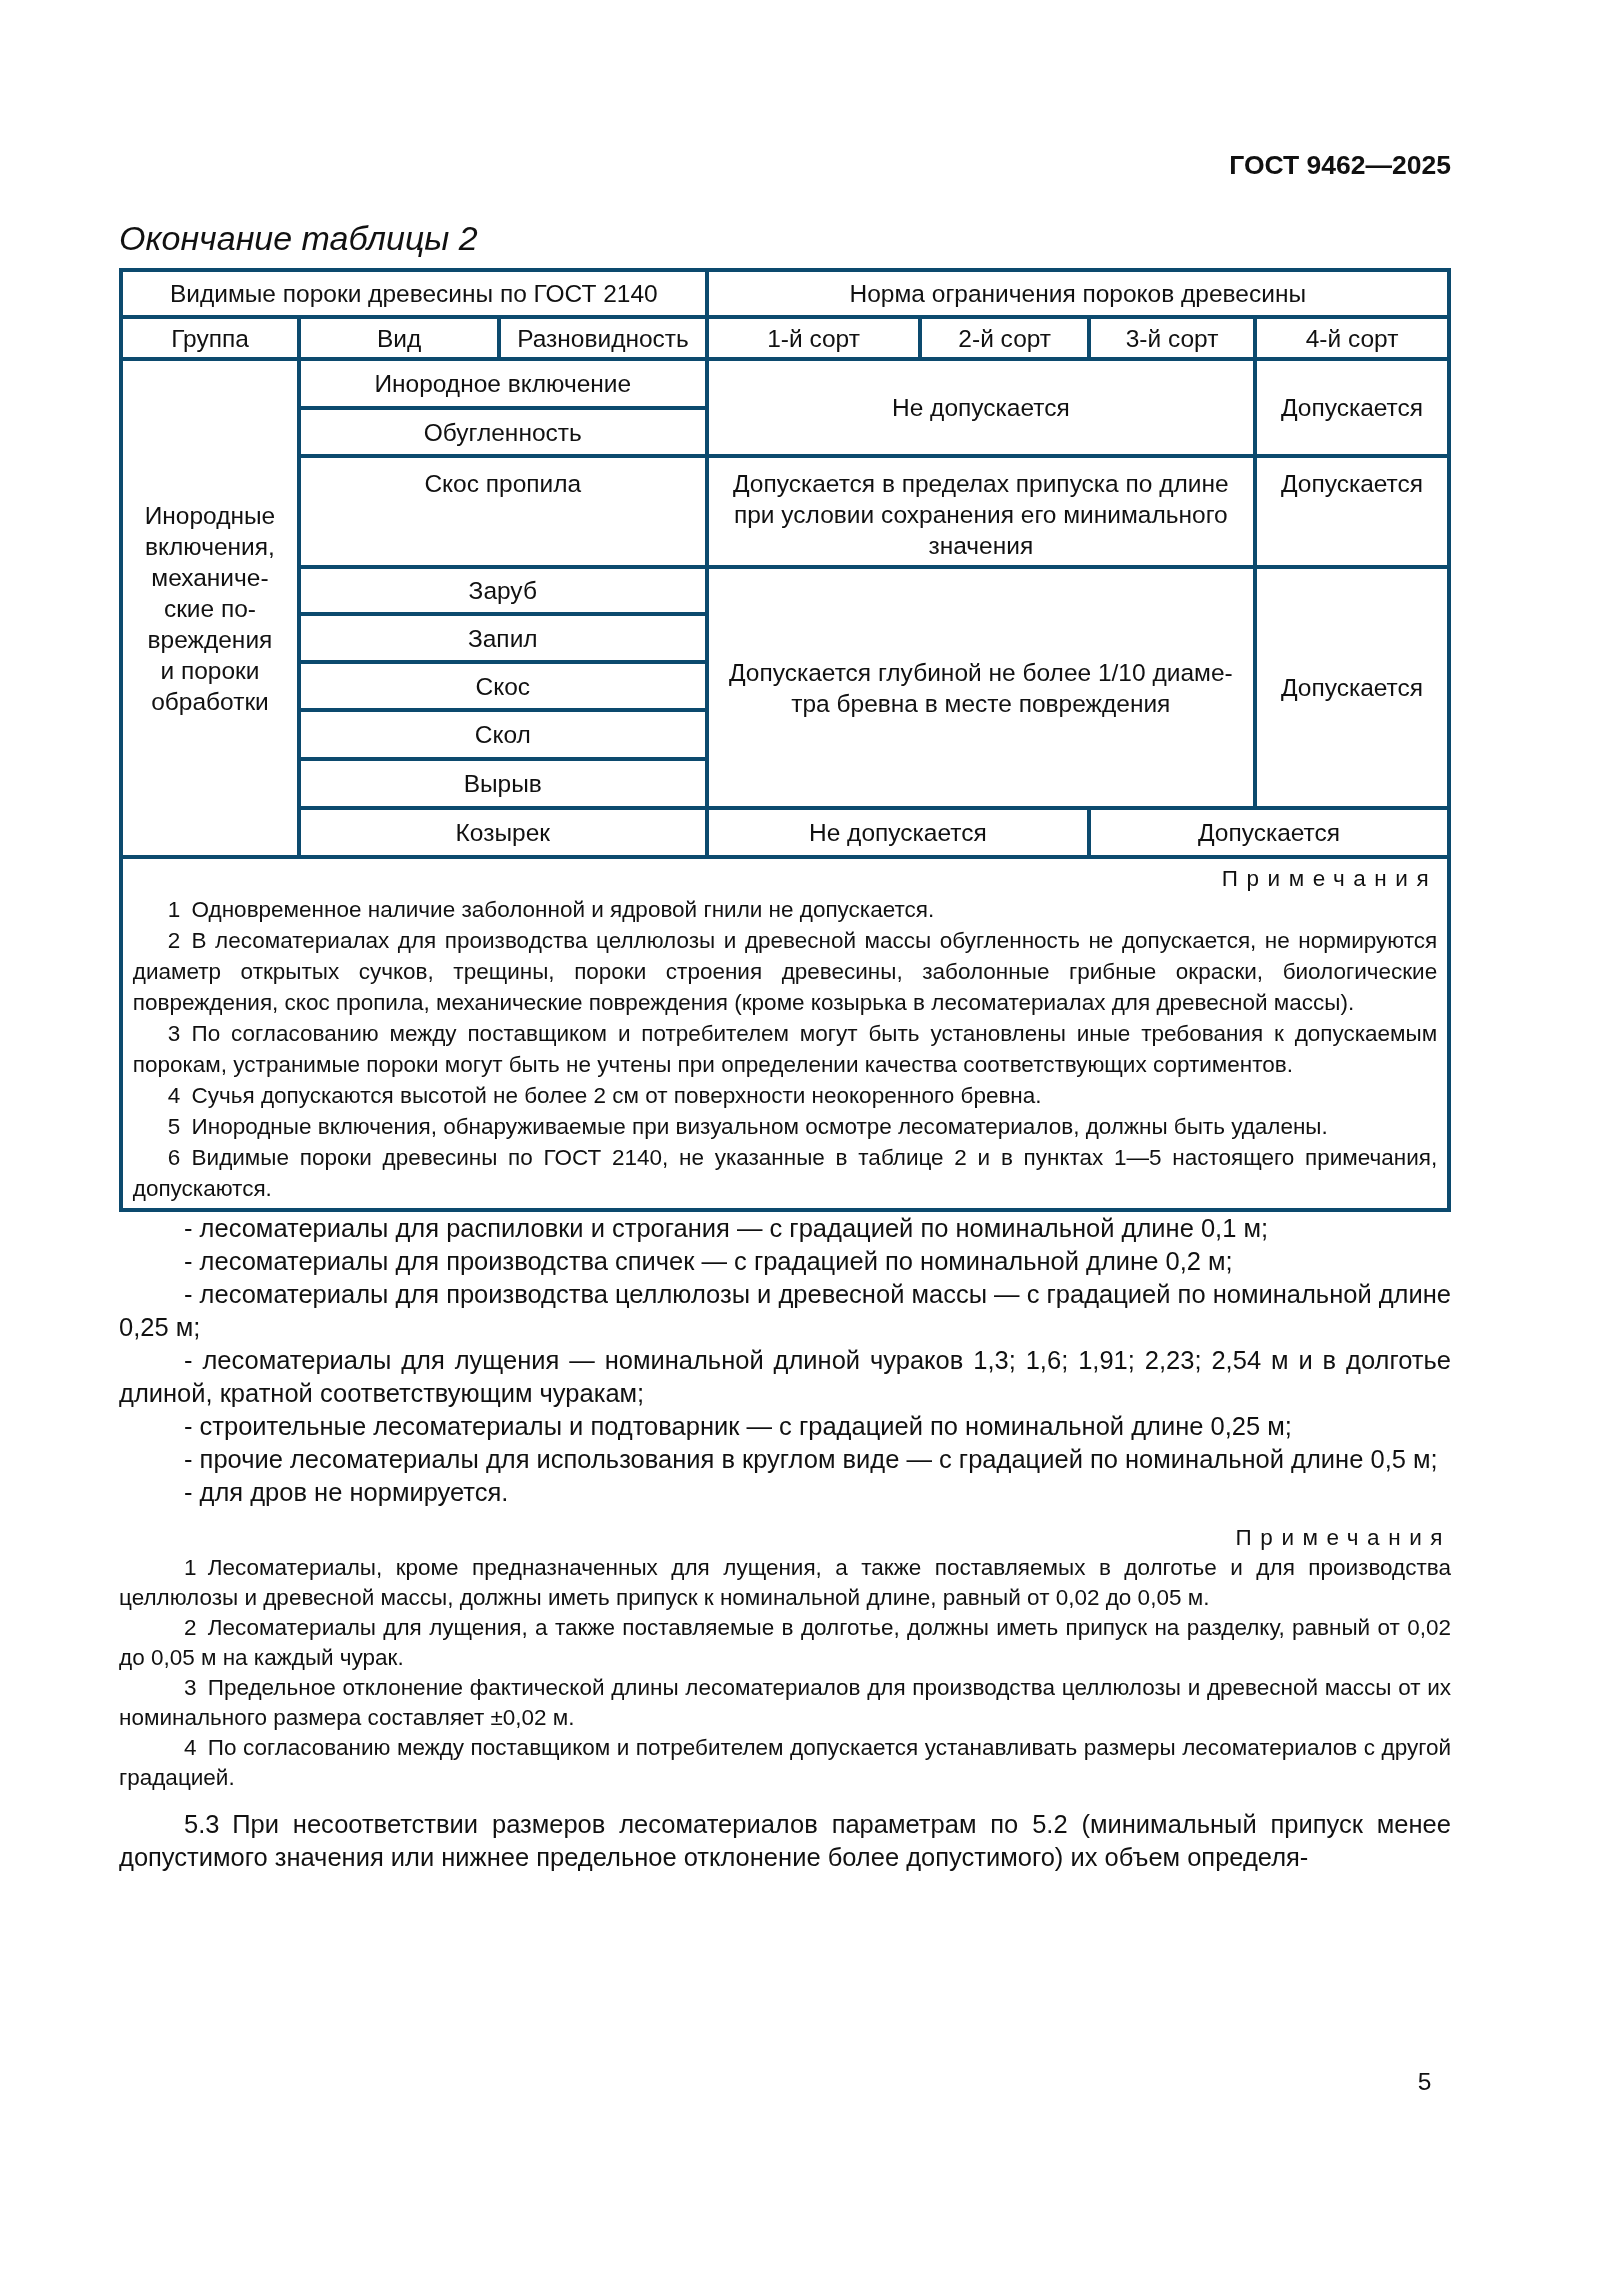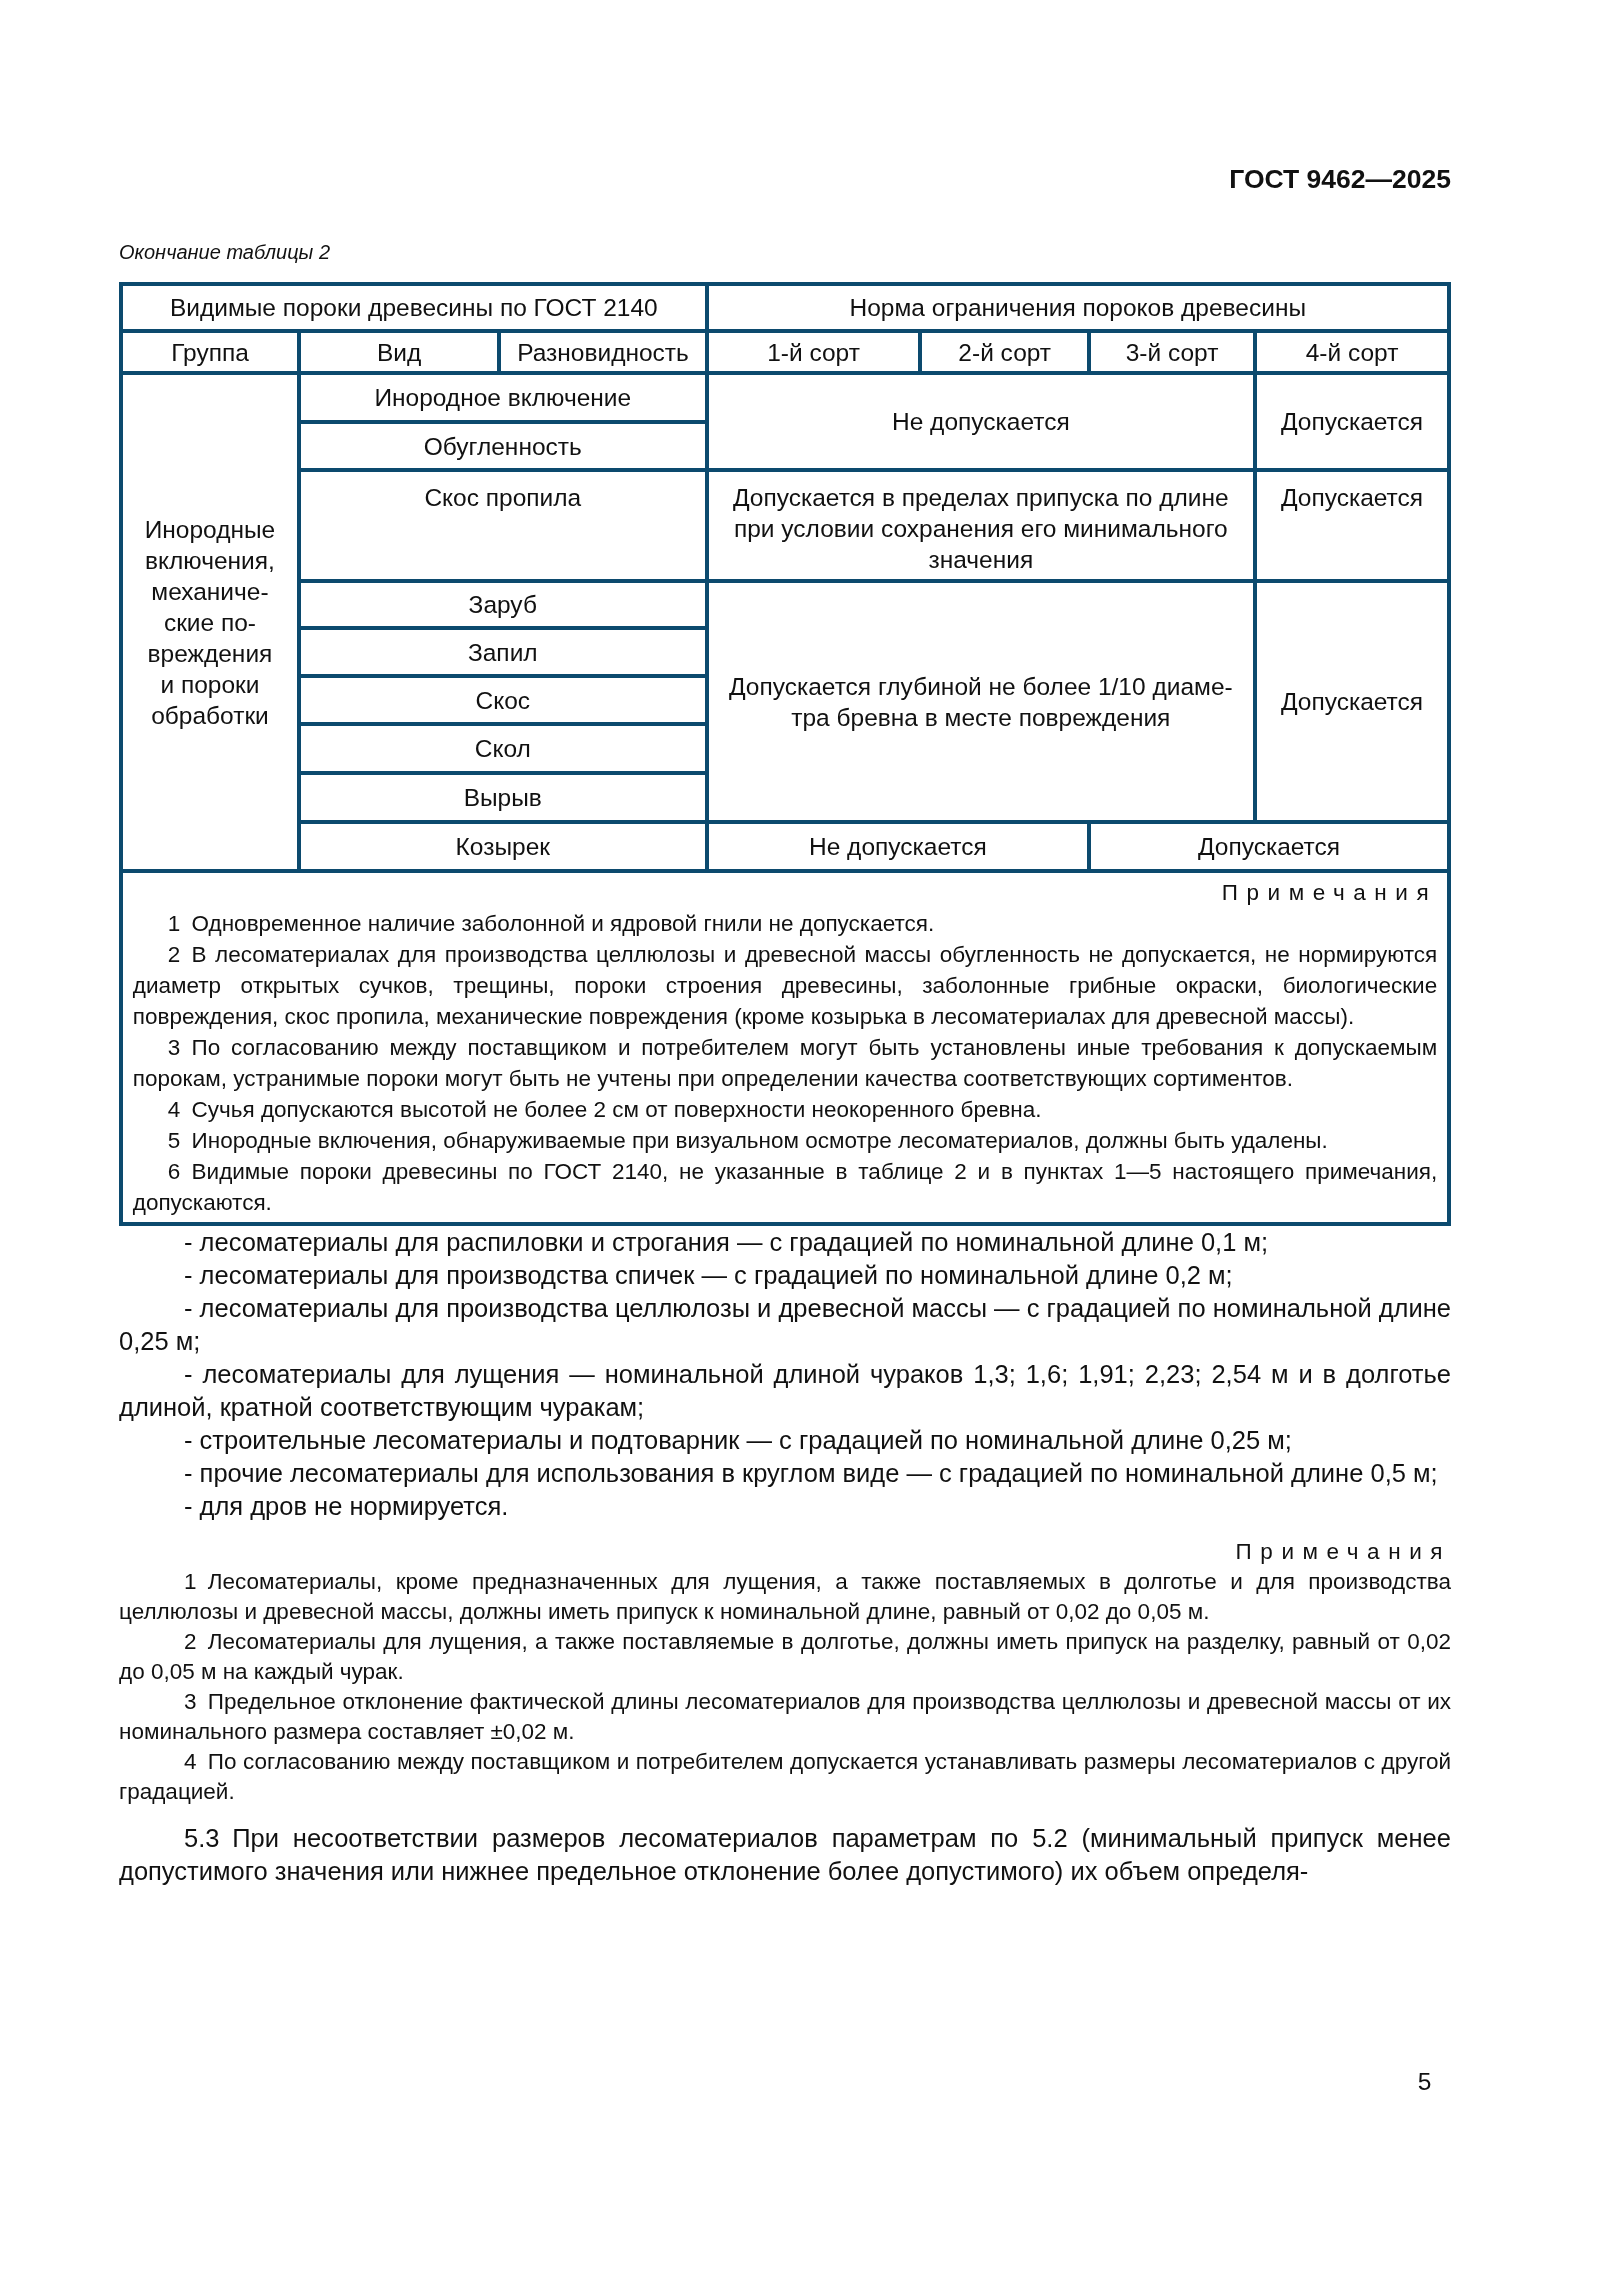--- a/index.html
+++ b/index.html
@@ -7,34 +7,34 @@
     position:relative;
     width:1621px; height:2293px;
     background:#ffffff;
     font-family:"Liberation Sans", sans-serif;
     color:#111;
     overflow:hidden;
     margin:0 auto;
   }
   .content {
     position:absolute;
-    left:119px; top:16px;
+    left:119px; top:2px;
     width:1332px;
   }
   .doc-number {
     margin-top:149px;
     text-align:right;
     font-weight:bold;
     font-size:26.5px;
     line-height:29px;
   }
   .table-caption {
     margin-top:43px;
     font-style:italic;
-    font-size:20px;
+    font-size:34px;
     line-height:31px;
     text-align:left;
   }
   table.defects {
     margin-top:13.7px;
     width:100%;
     border-collapse:collapse;
     table-layout:fixed;
     border:3.9px solid #000;
     border-bottom-width:4.9px;

